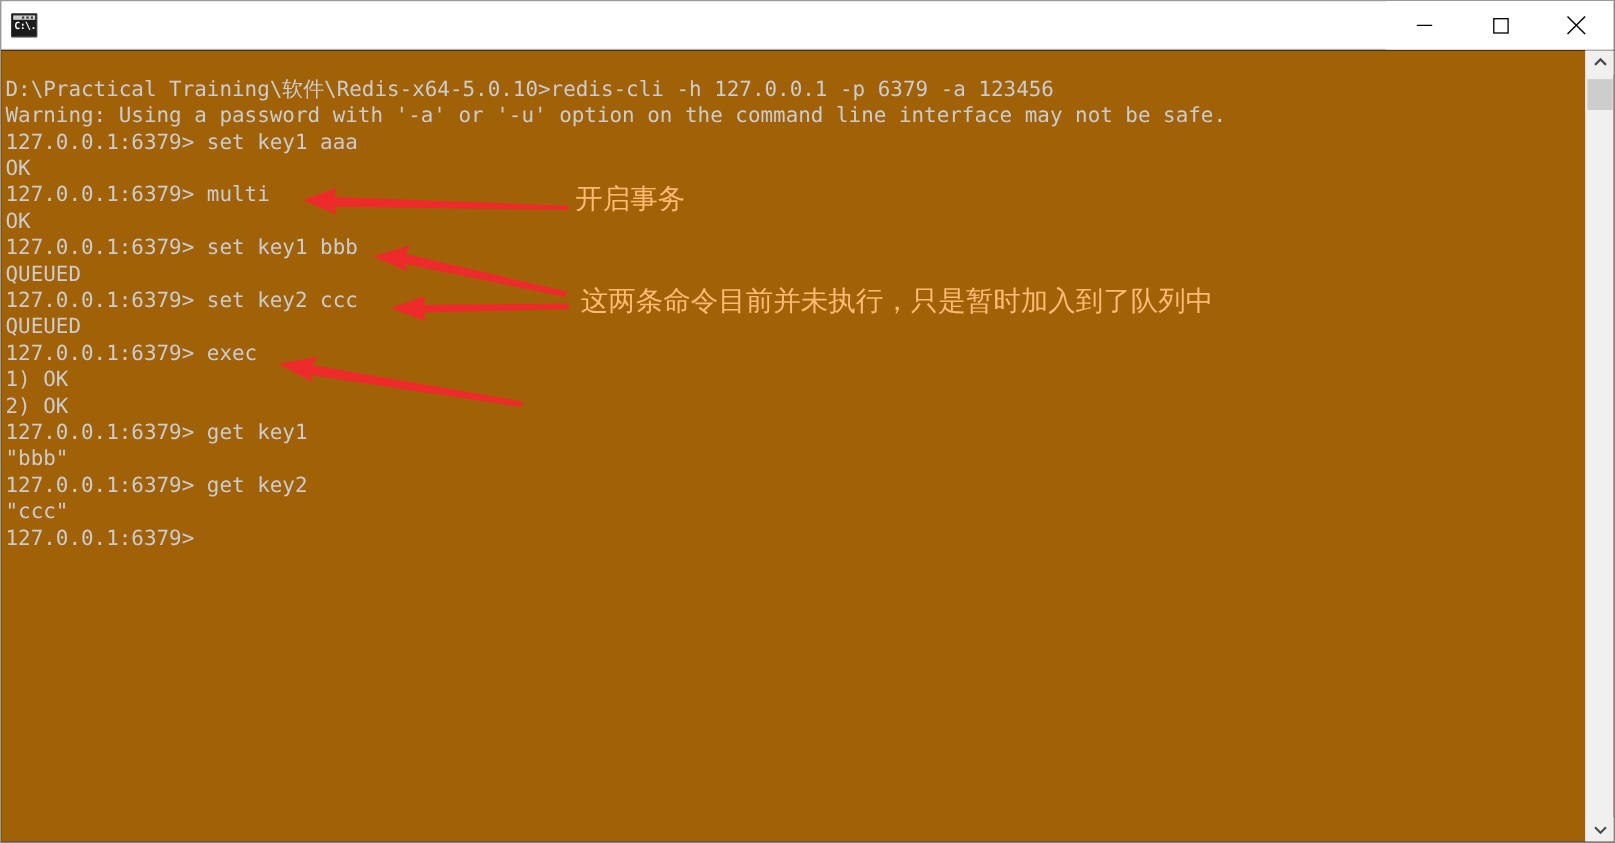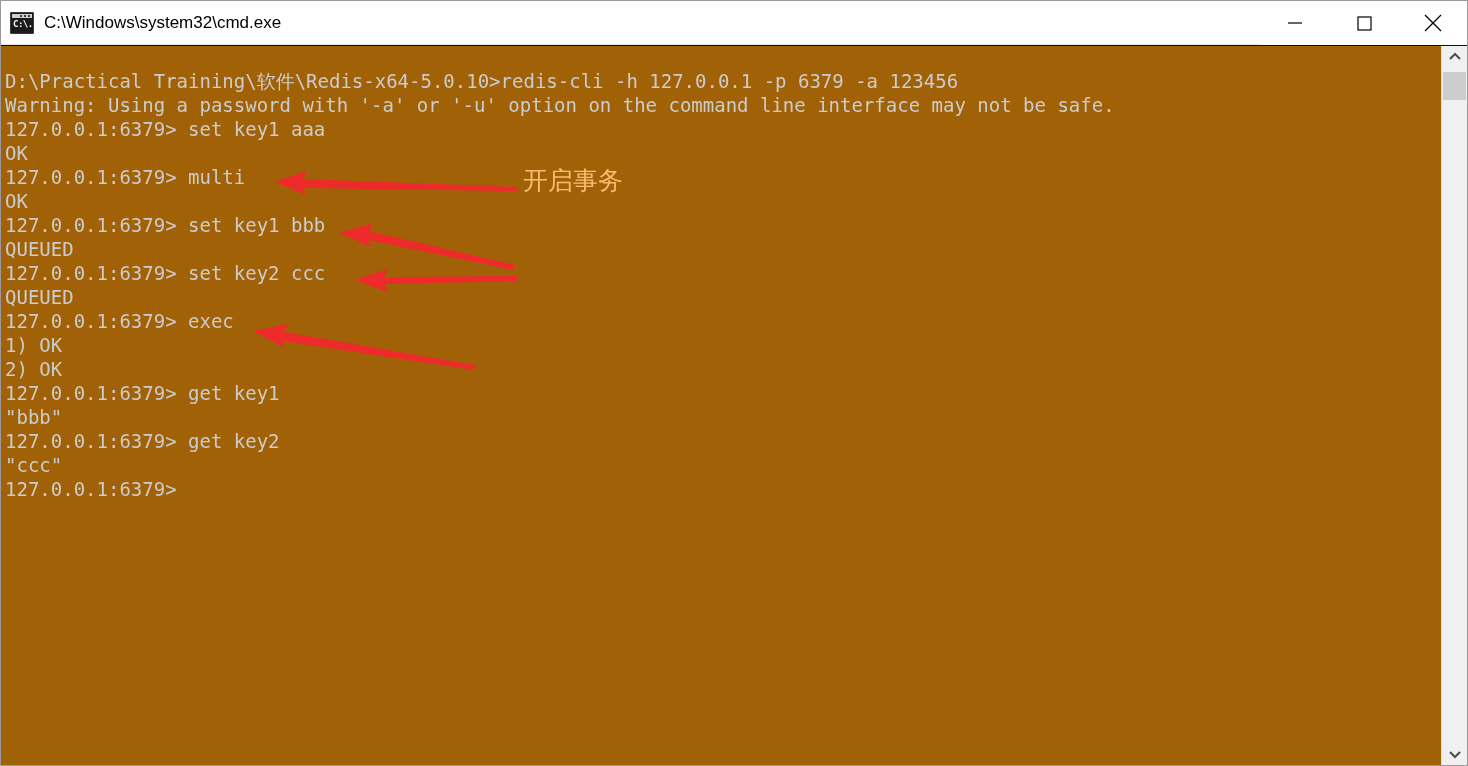--- a/index.html
+++ b/index.html
@@ -174,21 +174,20 @@
 
   <div id="titlebar">
     <div id="app-icon">
       <div class="bar">
           <i></i>
           <i></i>
           <i></i>
         </div>
       <div class="glyph">C:\.</div>
     </div>
-    <div id="title-text">C:\Windows\system32\cmd.exe</div>
 
     <div id="window-controls">
       <div class="wbtn">
         <svg width="24" height="24" viewBox="0 0 24 24" aria-hidden="true">
           <line x1="5" y1="12" x2="19" y2="12" stroke="#000" stroke-width="1.2"></line>
         </svg>
       </div>
       <div class="wbtn">
         <svg width="24" height="24" viewBox="0 0 24 24" aria-hidden="true">
           <rect x="6" y="6" width="13" height="13" fill="none" stroke="#000" stroke-width="1.2"></rect>
@@ -234,14 +233,15 @@
     <g>
       <polygon points="354,279 386,268 384,276 516,275 516,280 384,283 386,291" fill="#ee2b2b"></polygon>
     </g>
 
     <g>
       <polygon points="252,330 288,323 283,331 474,364 473,369 281,340 284,347" fill="#ee2b2b"></polygon>
     </g>
   </svg>
 
   <div class="anno-text" style="left:522px; top:166px;">开启事务</div>
+  <div class="anno-text" style="left:527px; top:259px;">这两条命令目前并未执行，只是暂时加入到了队列中</div>
 
 </div>
 
 </body></html>

